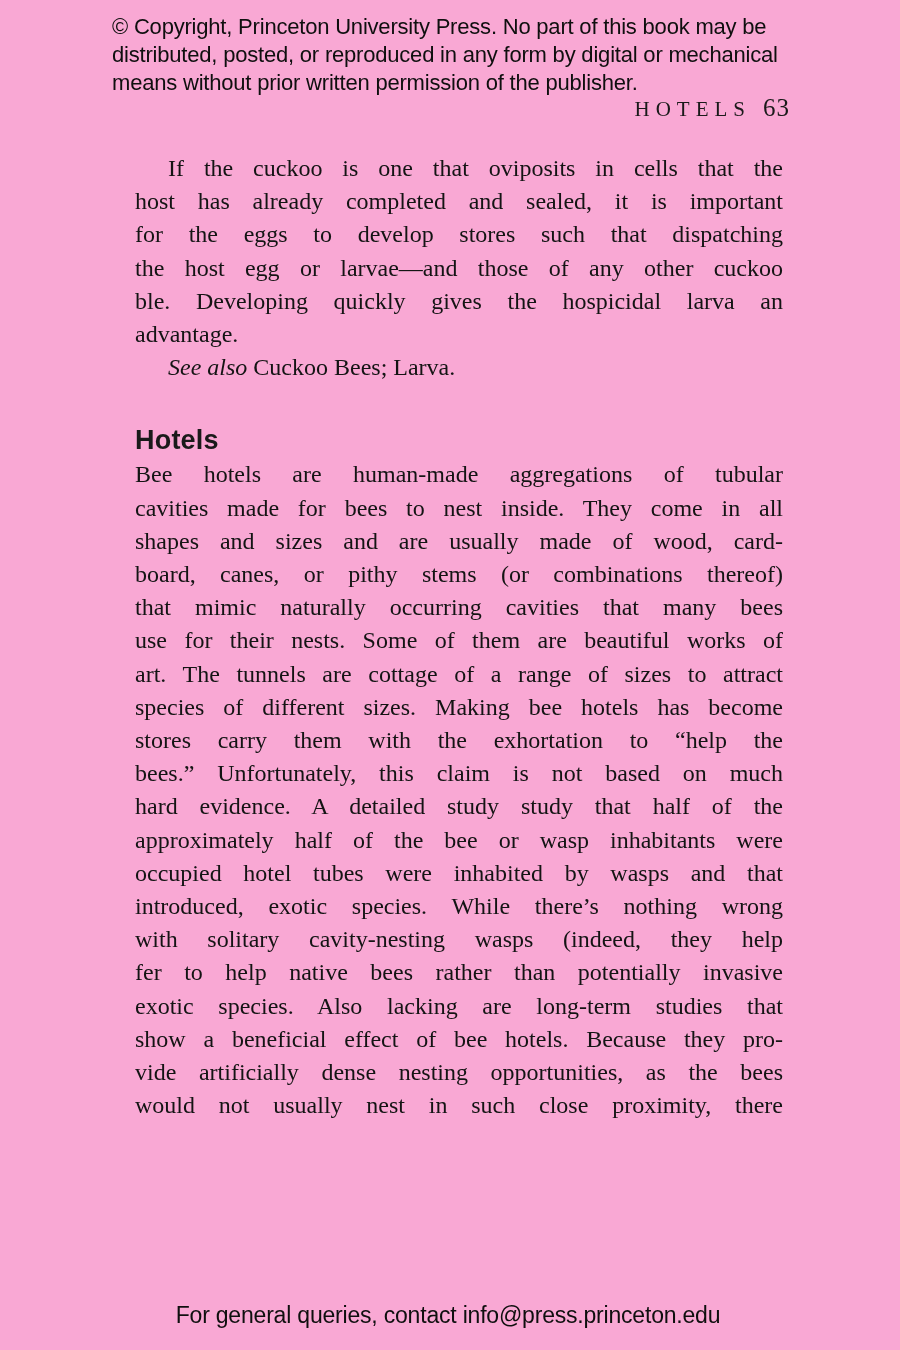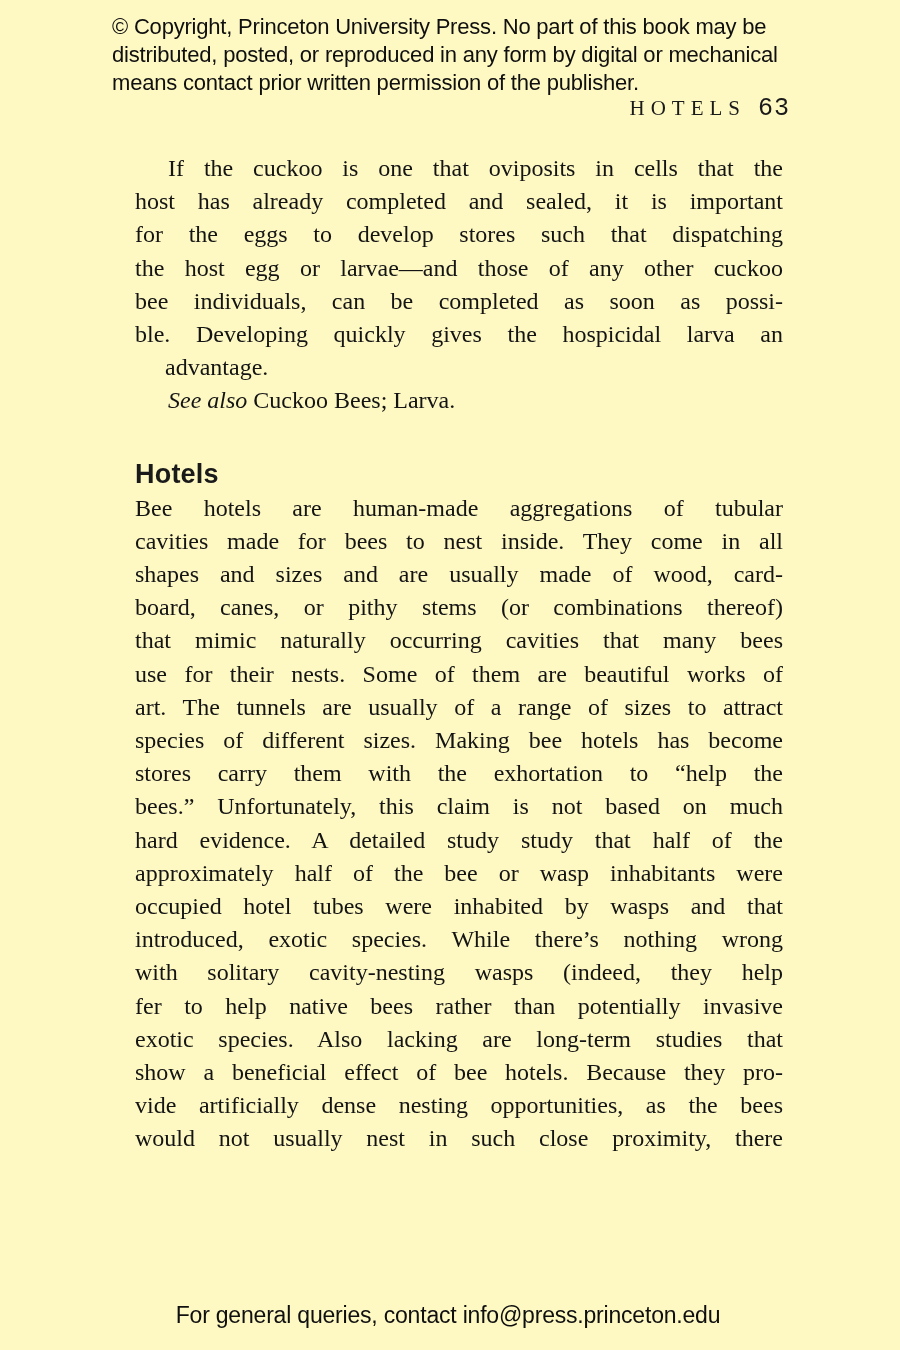--- a/index.html
+++ b/index.html
@@ -4,21 +4,21 @@
 <style>
   html, body {
     margin: 0;
     padding: 0;
     background: #ffffff;
   }
   .page {
     position: relative;
     width: 900px;
     height: 1350px;
-    background: #fef9c3;
+    background: #f9a8d4;
     overflow: hidden;
     font-family: "Liberation Serif", serif;
     color: #151515;
   }
   .copyright {
     position: absolute;
     left: 112px;
     top: 13px;
     width: 700px;
     font-family: "Liberation Sans", sans-serif;
@@ -36,40 +36,38 @@
     white-space: nowrap;
   }
   .running-head .rh-title {
     font-size: 21px;
     letter-spacing: 6px;
   }
   .running-head .rh-page {
     font-size: 25px;
     margin-left: 12px;
     letter-spacing: 1px;
-    font-family: Liberation Mono, monospace;
   }
   .text-block {
     position: absolute;
     left: 135px;
     top: 152px;
     width: 648px;
     font-family: "Liberation Serif", serif;
     font-size: 24px;
     line-height: 33.2px;
     color: #141414;
   }
   .para .line {
     text-align: justify;
     text-align-last: justify;
     white-space: normal;
   }
   .para .line.last-line {
     text-align-last: left;
-    margin-left: 30px;
   }
   .para.indent-first .line:first-child {
     text-indent: 33px;
   }
   .see-also-line {
     padding-left: 33px;
   }
   .see-also-line .italic {
     font-style: italic;
     margin-top: 35px;
@@ -96,53 +94,52 @@
   }
 </style>
 </head>
 <body>
 
 <div class="page">
 
   <div class="copyright">
     <div>© Copyright, Princeton University Press. No part of this book may be</div>
     <div>distributed, posted, or reproduced in any form by digital or mechanical</div>
-    <div>means contact prior written permission of the publisher.</div>
+    <div>means without prior written permission of the publisher.</div>
   </div>
 
   <div class="running-head">
     <span class="rh-title">HOTELS</span><span class="rh-page">63</span>
   </div>
 
   <div class="text-block">
 
     <div class="para indent-first">
         <div class="line">If the cuckoo is one that oviposits in cells that the</div>
         <div class="line">host has already completed and sealed, it is important</div>
         <div class="line">for the eggs to develop stores such that dispatching</div>
         <div class="line">the host egg or larvae—and those of any other cuckoo</div>
-        <div class="line">bee individuals, can be completed as soon as possi-</div>
         <div class="line">ble. Developing quickly gives the hospicidal larva an</div>
         <div class="line last-line">advantage.</div>
       </div>
 
     <div class="see-also-line">
       <span class="italic">See also</span><span> Cuckoo Bees; Larva.</span>
     </div>
 
     <h2 class="entry-heading">Hotels</h2>
 
     <div class="para">
         <div class="line">Bee hotels are human-made aggregations of tubular</div>
         <div class="line">cavities made for bees to nest inside. They come in all</div>
         <div class="line">shapes and sizes and are usually made of wood, card-</div>
         <div class="line">board, canes, or pithy stems (or combinations thereof)</div>
         <div class="line">that mimic naturally occurring cavities that many bees</div>
         <div class="line">use for their nests. Some of them are beautiful works of</div>
-        <div class="line">art. The tunnels are usually of a range of sizes to attract</div>
+        <div class="line">art. The tunnels are cottage of a range of sizes to attract</div>
         <div class="line">species of different sizes. Making bee hotels has become</div>
         <div class="line">stores carry them with the exhortation to “help the</div>
         <div class="line">bees.” Unfortunately, this claim is not based on much</div>
         <div class="line">hard evidence. A detailed study study that half of the</div>
         <div class="line">approximately half of the bee or wasp inhabitants were</div>
         <div class="line">occupied hotel tubes were inhabited by wasps and that</div>
         <div class="line">introduced, exotic species. While there’s nothing wrong</div>
         <div class="line">with solitary cavity-nesting wasps (indeed, they help</div>
         <div class="line">fer to help native bees rather than potentially invasive</div>
         <div class="line">exotic species. Also lacking are long-term studies that</div>

